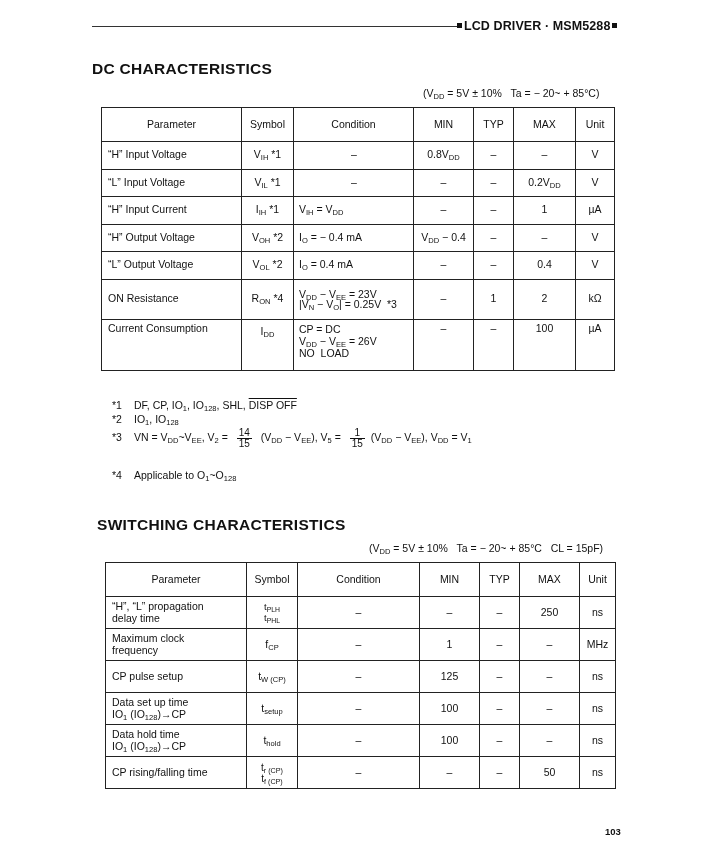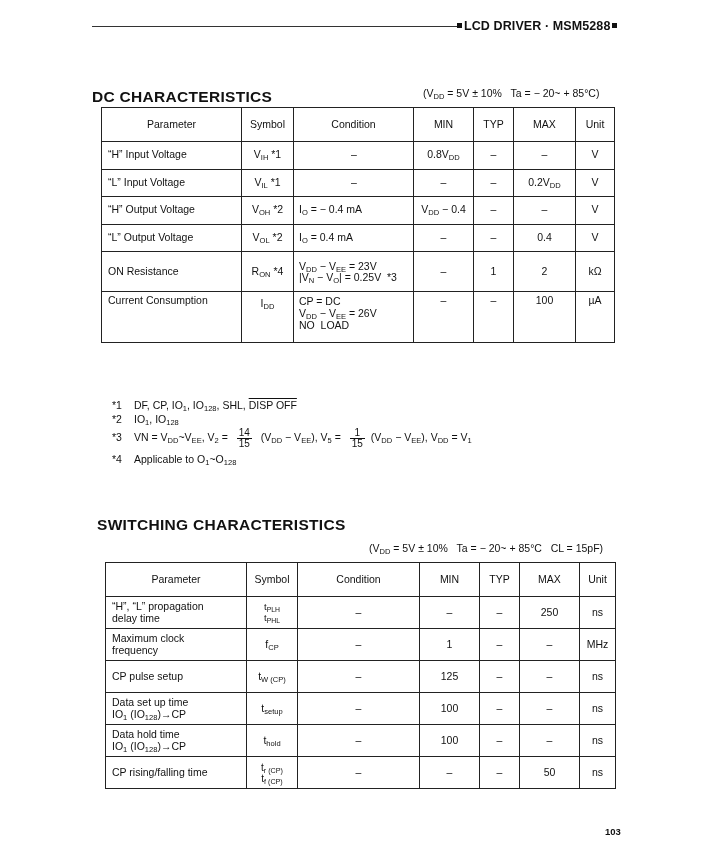--- a/index.html
+++ b/index.html
@@ -41,21 +41,21 @@
   .overline { text-decoration: overline; }
 
   .page-number { position: absolute; left: 605px; top: 826px; font-size: 9.5px; font-weight: bold; }
 </style>
 </head>
 <body>
 
 <div class="header-rule"></div>
 <div class="header-title"><span class="sq"></span>LCD DRIVER · MSM5288<span class="sq"></span></div>
 
-<div class="section-title" style="left:92px; top:60px;margin-top:28px;">DC CHARACTERISTICS</div>
+<div class="section-title" style="left:92px; top:60px;">DC CHARACTERISTICS</div>
 <div class="conditions" style="left:423px; top:87px;">(V<sub>DD</sub> = 5V ± 10%&nbsp;&nbsp;&nbsp;Ta = − 20~ + 85°C)</div>
 
 <table class="spec" id="dc-table">
   <colgroup>
     <col style="width:140px">
       <col style="width:52px">
       <col style="width:120px">
       <col style="width:60px">
       <col style="width:40px">
       <col style="width:62px">
@@ -85,20 +85,29 @@
     <tr class="row">
       <td class="param">“L” Input Voltage</td>
       <td>V<sub>IL</sub> *1</td>
       <td class="cond center">–</td>
       <td>–</td>
       <td>–</td>
       <td>0.2V<sub>DD</sub></td>
       <td>V</td>
     </tr>
     <tr class="row">
+      <td class="param">“H” Input Current</td>
+      <td>I<sub>IH</sub> *1</td>
+      <td class="cond">V<sub>IH</sub> = V<sub>DD</sub></td>
+      <td>–</td>
+      <td>–</td>
+      <td>1</td>
+      <td>µA</td>
+    </tr>
+    <tr class="row">
       <td class="param">“H” Output Voltage</td>
       <td>V<sub>OH</sub> *2</td>
       <td class="cond">I<sub>O</sub> = − 0.4 mA</td>
       <td>V<sub>DD</sub> − 0.4</td>
       <td>–</td>
       <td>–</td>
       <td>V</td>
     </tr>
     <tr class="row">
       <td class="param">“L” Output Voltage</td>
@@ -127,21 +136,21 @@
       <td>100</td>
       <td>µA</td>
     </tr>
   </tbody>
 </table>
 
 <div class="notes">
   <div class="note"><span class="mark">*1</span>DF, CP, IO<sub>1</sub>, IO<sub>128</sub>, SHL, <span class="overline">DISP OFF</span></div>
   <div class="note"><span class="mark">*2</span>IO<sub>1</sub>, IO<sub>128</sub></div>
   <div class="note note3"><span class="mark">*3</span>VN = V<sub>DD</sub>~V<sub>EE</sub>, V<sub>2</sub> = <span class="frac"><span class="num">14</span><span class="den">15</span></span>&nbsp;(V<sub>DD</sub> − V<sub>EE</sub>), V<sub>5</sub> = <span class="frac"><span class="num">1</span><span class="den">15</span></span>(V<sub>DD</sub> − V<sub>EE</sub>), V<sub>DD</sub> = V<sub>1</sub></div>
-  <div class="note" style="margin-top:2px;"><span class="mark">*4</span>Applicable to O<sub>1</sub>~O<sub>128</sub></div>
+  <div class="note" style="margin-top:18px;"><span class="mark">*4</span>Applicable to O<sub>1</sub>~O<sub>128</sub></div>
 </div>
 
 <div class="section-title" style="left:97px; top:516px;">SWITCHING CHARACTERISTICS</div>
 <div class="conditions" style="left:369px; top:542px;">(V<sub>DD</sub> = 5V ± 10%&nbsp;&nbsp;&nbsp;Ta = − 20~ + 85°C&nbsp;&nbsp;&nbsp;CL = 15pF)</div>
 
 <table class="spec" id="sw-table">
   <colgroup>
     <col style="width:141px">
       <col style="width:51px">
       <col style="width:122px">

